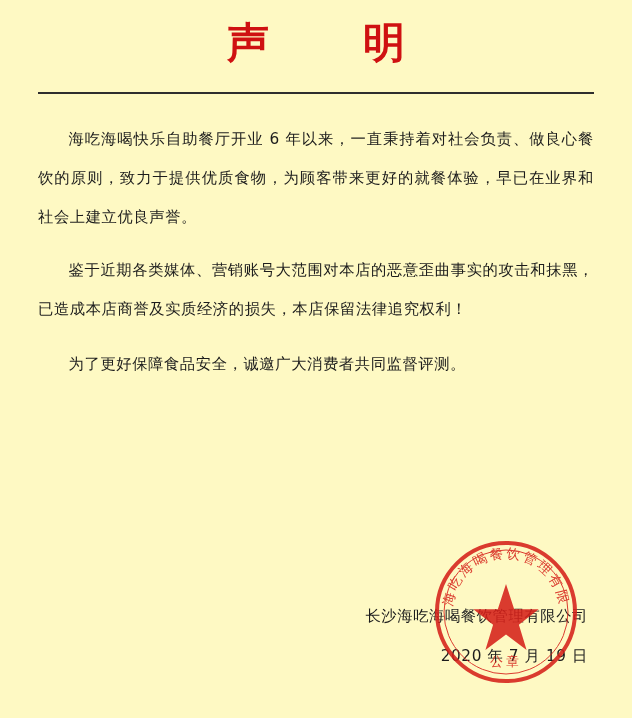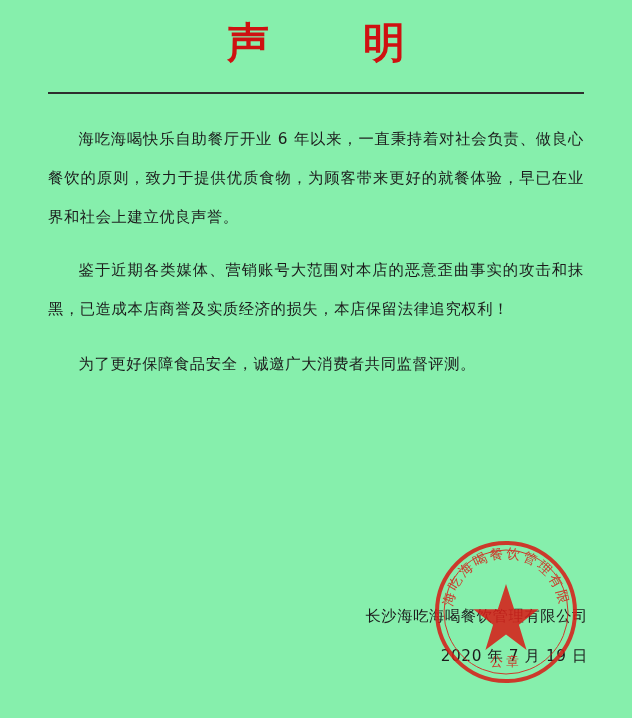--- a/index.html
+++ b/index.html
@@ -11,23 +11,23 @@
     width: 632px;
     height: 718px;
     overflow: hidden;
     font-family: "Liberation Serif", "DejaVu Serif", serif;
     color: #1a1a1a;
   }
   .page {
     position: relative;
     width: 632px;
     height: 718px;
-    background: #86efac;
+    background: #fef9c3;
     box-sizing: border-box;
-    padding: 0 48px;
+    padding: 0 38px;
   }
   .title-wrap {
     padding-top: 14px;
     text-align: center;
   }
   .doc-title {
     font-family: "DejaVu Serif", "Liberation Serif", serif;
     font-size: 42px;
     font-weight: bold;
     color: #cf1111;

